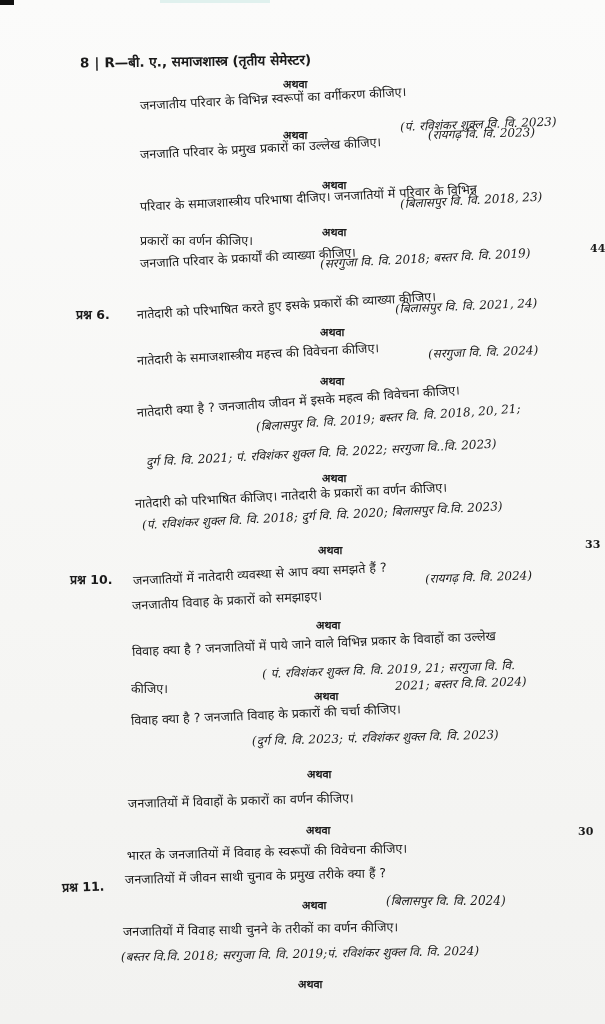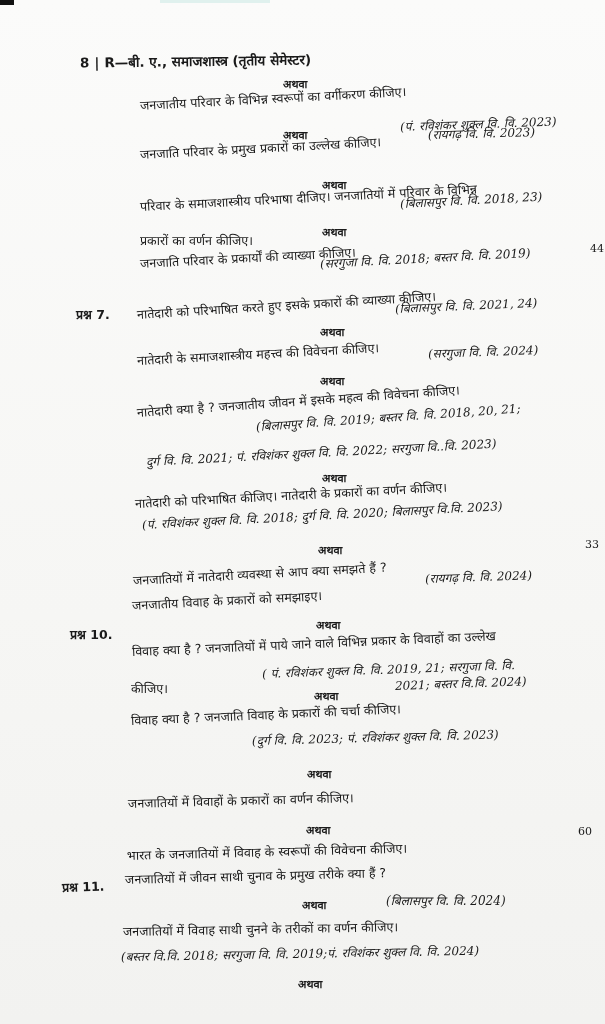--- a/index.html
+++ b/index.html
@@ -29,21 +29,21 @@
     .header .sep { margin: 0 5px; }
     .line {
       position: absolute; white-space: nowrap; font-size: 12px;
       transform-origin: left center;
     }
     .q { font-size: 12.5px; }
     .athva { font-size: 11px; font-weight: bold; }
     .ref { font-style: italic; font-size: 12px; font-family: "DejaVu Serif", serif; }
     .qnum { font-weight: bold; font-size: 12.5px; }
     .margin-num {
-      position: absolute; font-weight: normal; font-size: 11px;
+      position: absolute; font-weight: bold; font-size: 11px;
       font-family: "DejaVu Serif", serif;
     }
   </style>
 </head>
 <body>
 
 <div class="page">
   <div class="corner-mark"></div>
   <div class="top-tint"></div>
 
@@ -60,52 +60,52 @@
 
   <div class="line athva" style="left:322px;top:177px;">अथवा</div>
   <div class="line q" style="left:140px;top:198px;transform:rotate(-3deg);">परिवार के समाजशास्त्रीय परिभाषा दीजिए। जनजातियों में परिवार के विभिन्न</div>
   <div class="line ref" style="left:400px;top:195px;transform:rotate(-3deg);">(बिलासपुर वि. वि. 2018, 23)</div>
   <div class="line q" style="left:140px;top:232px;">प्रकारों का वर्णन कीजिए।</div>
   <div class="line athva" style="left:322px;top:224px;">अथवा</div>
   <div class="line q" style="left:140px;top:255px;transform:rotate(-3deg);">जनजाति परिवार के प्रकार्यों की व्याख्या कीजिए।</div>
   <div class="line ref" style="left:320px;top:255px;transform:rotate(-3deg);">(सरगुजा वि. वि. 2018; बस्तर वि. वि. 2019)</div>
   <div class="margin-num" style="left:590px;top:242px;">44</div>
 
-  <div class="line qnum" style="left:76px;top:306px;">प्रश्न 7.</div>
+  <div class="line qnum" style="left:76px;top:306px;">प्रश्न 6.</div>
   <div class="line q" style="left:137px;top:306px;transform:rotate(-3.5deg);">नातेदारी को परिभाषित करते हुए इसके प्रकारों की व्याख्या कीजिए।</div>
   <div class="line ref" style="left:395px;top:300px;transform:rotate(-2.5deg);">(बिलासपुर वि. वि. 2021, 24)</div>
   <div class="line athva" style="left:320px;top:324px;">अथवा</div>
   <div class="line q" style="left:137px;top:352px;transform:rotate(-3deg);">नातेदारी के समाजशास्त्रीय महत्त्व की विवेचना कीजिए।</div>
   <div class="line ref" style="left:428px;top:345px;transform:rotate(-2deg);">(सरगुजा वि. वि. 2024)</div>
   <div class="line athva" style="left:320px;top:373px;">अथवा</div>
   <div class="line q" style="left:137px;top:404px;transform:rotate(-4deg);">नातेदारी क्या है ? जनजातीय जीवन में इसके महत्व की विवेचना कीजिए।</div>
   <div class="line ref" style="left:256px;top:418px;transform:rotate(-4deg);">(बिलासपुर वि. वि. 2019; बस्तर वि. वि. 2018, 20, 21;</div>
   <div class="line ref" style="left:146px;top:453px;transform:rotate(-3deg);">दुर्ग वि. वि. 2021; पं. रविशंकर शुक्ल वि. वि. 2022; सरगुजा वि..वि. 2023)</div>
   <div class="line athva" style="left:322px;top:470px;">अथवा</div>
   <div class="line q" style="left:135px;top:495px;transform:rotate(-3deg);">नातेदारी को परिभाषित कीजिए। नातेदारी के प्रकारों का वर्णन कीजिए।</div>
   <div class="line ref" style="left:142px;top:516px;transform:rotate(-3deg);">(पं. रविशंकर शुक्ल वि. वि. 2018; दुर्ग वि. वि. 2020; बिलासपुर वि.वि. 2023)</div>
   <div class="line athva" style="left:318px;top:542px;">अथवा</div>
   <div class="margin-num" style="left:585px;top:538px;">33</div>
   <div class="line q" style="left:133px;top:572px;transform:rotate(-3deg);">जनजातियों में नातेदारी व्यवस्था से आप क्या समझते हैं ?</div>
   <div class="line ref" style="left:425px;top:570px;transform:rotate(-2deg);">(रायगढ़ वि. वि. 2024)</div>
 
-  <div class="line qnum" style="left:70px;top:626px;">प्रश्न 10.</div>
+  <div class="line qnum" style="left:70px;top:571px;">प्रश्न 10.</div>
   <div class="line q" style="left:132px;top:597px;transform:rotate(-3deg);">जनजातीय विवाह के प्रकारों को समझाइए।</div>
   <div class="line athva" style="left:316px;top:617px;">अथवा</div>
   <div class="line q" style="left:132px;top:643px;transform:rotate(-2.5deg);">विवाह क्या है ? जनजातियों में पाये जाने वाले विभिन्न प्रकार के विवाहों का उल्लेख</div>
   <div class="line ref" style="left:262px;top:665px;transform:rotate(-2deg);">( पं. रविशंकर शुक्ल वि. वि. 2019, 21; सरगुजा वि. वि.</div>
   <div class="line q" style="left:131px;top:680px;">कीजिए।</div>
   <div class="line athva" style="left:314px;top:688px;">अथवा</div>
   <div class="line ref" style="left:395px;top:677px;transform:rotate(-2deg);">2021; बस्तर वि.वि. 2024)</div>
   <div class="line q" style="left:131px;top:712px;transform:rotate(-2.5deg);">विवाह क्या है ? जनजाति विवाह के प्रकारों की चर्चा कीजिए।</div>
   <div class="line ref" style="left:252px;top:732px;transform:rotate(-1.5deg);">(दुर्ग वि. वि. 2023; पं. रविशंकर शुक्ल वि. वि. 2023)</div>
   <div class="line athva" style="left:307px;top:766px;">अथवा</div>
   <div class="line q" style="left:128px;top:795px;transform:rotate(-1.5deg);">जनजातियों में विवाहों के प्रकारों का वर्णन कीजिए।</div>
   <div class="line athva" style="left:306px;top:822px;">अथवा</div>
-  <div class="margin-num" style="left:578px;top:825px;">60</div>
+  <div class="margin-num" style="left:578px;top:825px;">30</div>
   <div class="line q" style="left:127px;top:847px;transform:rotate(-1.5deg);">भारत के जनजातियों में विवाह के स्वरूपों की विवेचना कीजिए।</div>
 
   <div class="line qnum" style="left:62px;top:879px;transform:rotate(-2deg);">प्रश्न 11.</div>
   <div class="line q" style="left:125px;top:871px;transform:rotate(-1.5deg);">जनजातियों में जीवन साथी चुनाव के प्रमुख तरीके क्या हैं ?</div>
   <div class="line athva" style="left:302px;top:897px;">अथवा</div>
   <div class="line ref" style="left:386px;top:892px;font-style:italic;">(बिलासपुर वि. वि. 2024)</div>
   <div class="line q" style="left:123px;top:923px;transform:rotate(-1deg);">जनजातियों में विवाह साथी चुनने के तरीकों का वर्णन कीजिए।</div>
   <div class="line ref" style="left:121px;top:948px;transform:rotate(-1deg);">(बस्तर वि.वि. 2018; सरगुजा वि. वि. 2019;पं. रविशंकर शुक्ल वि. वि. 2024)</div>
   <div class="line athva" style="left:298px;top:976px;">अथवा</div>
 </div>

